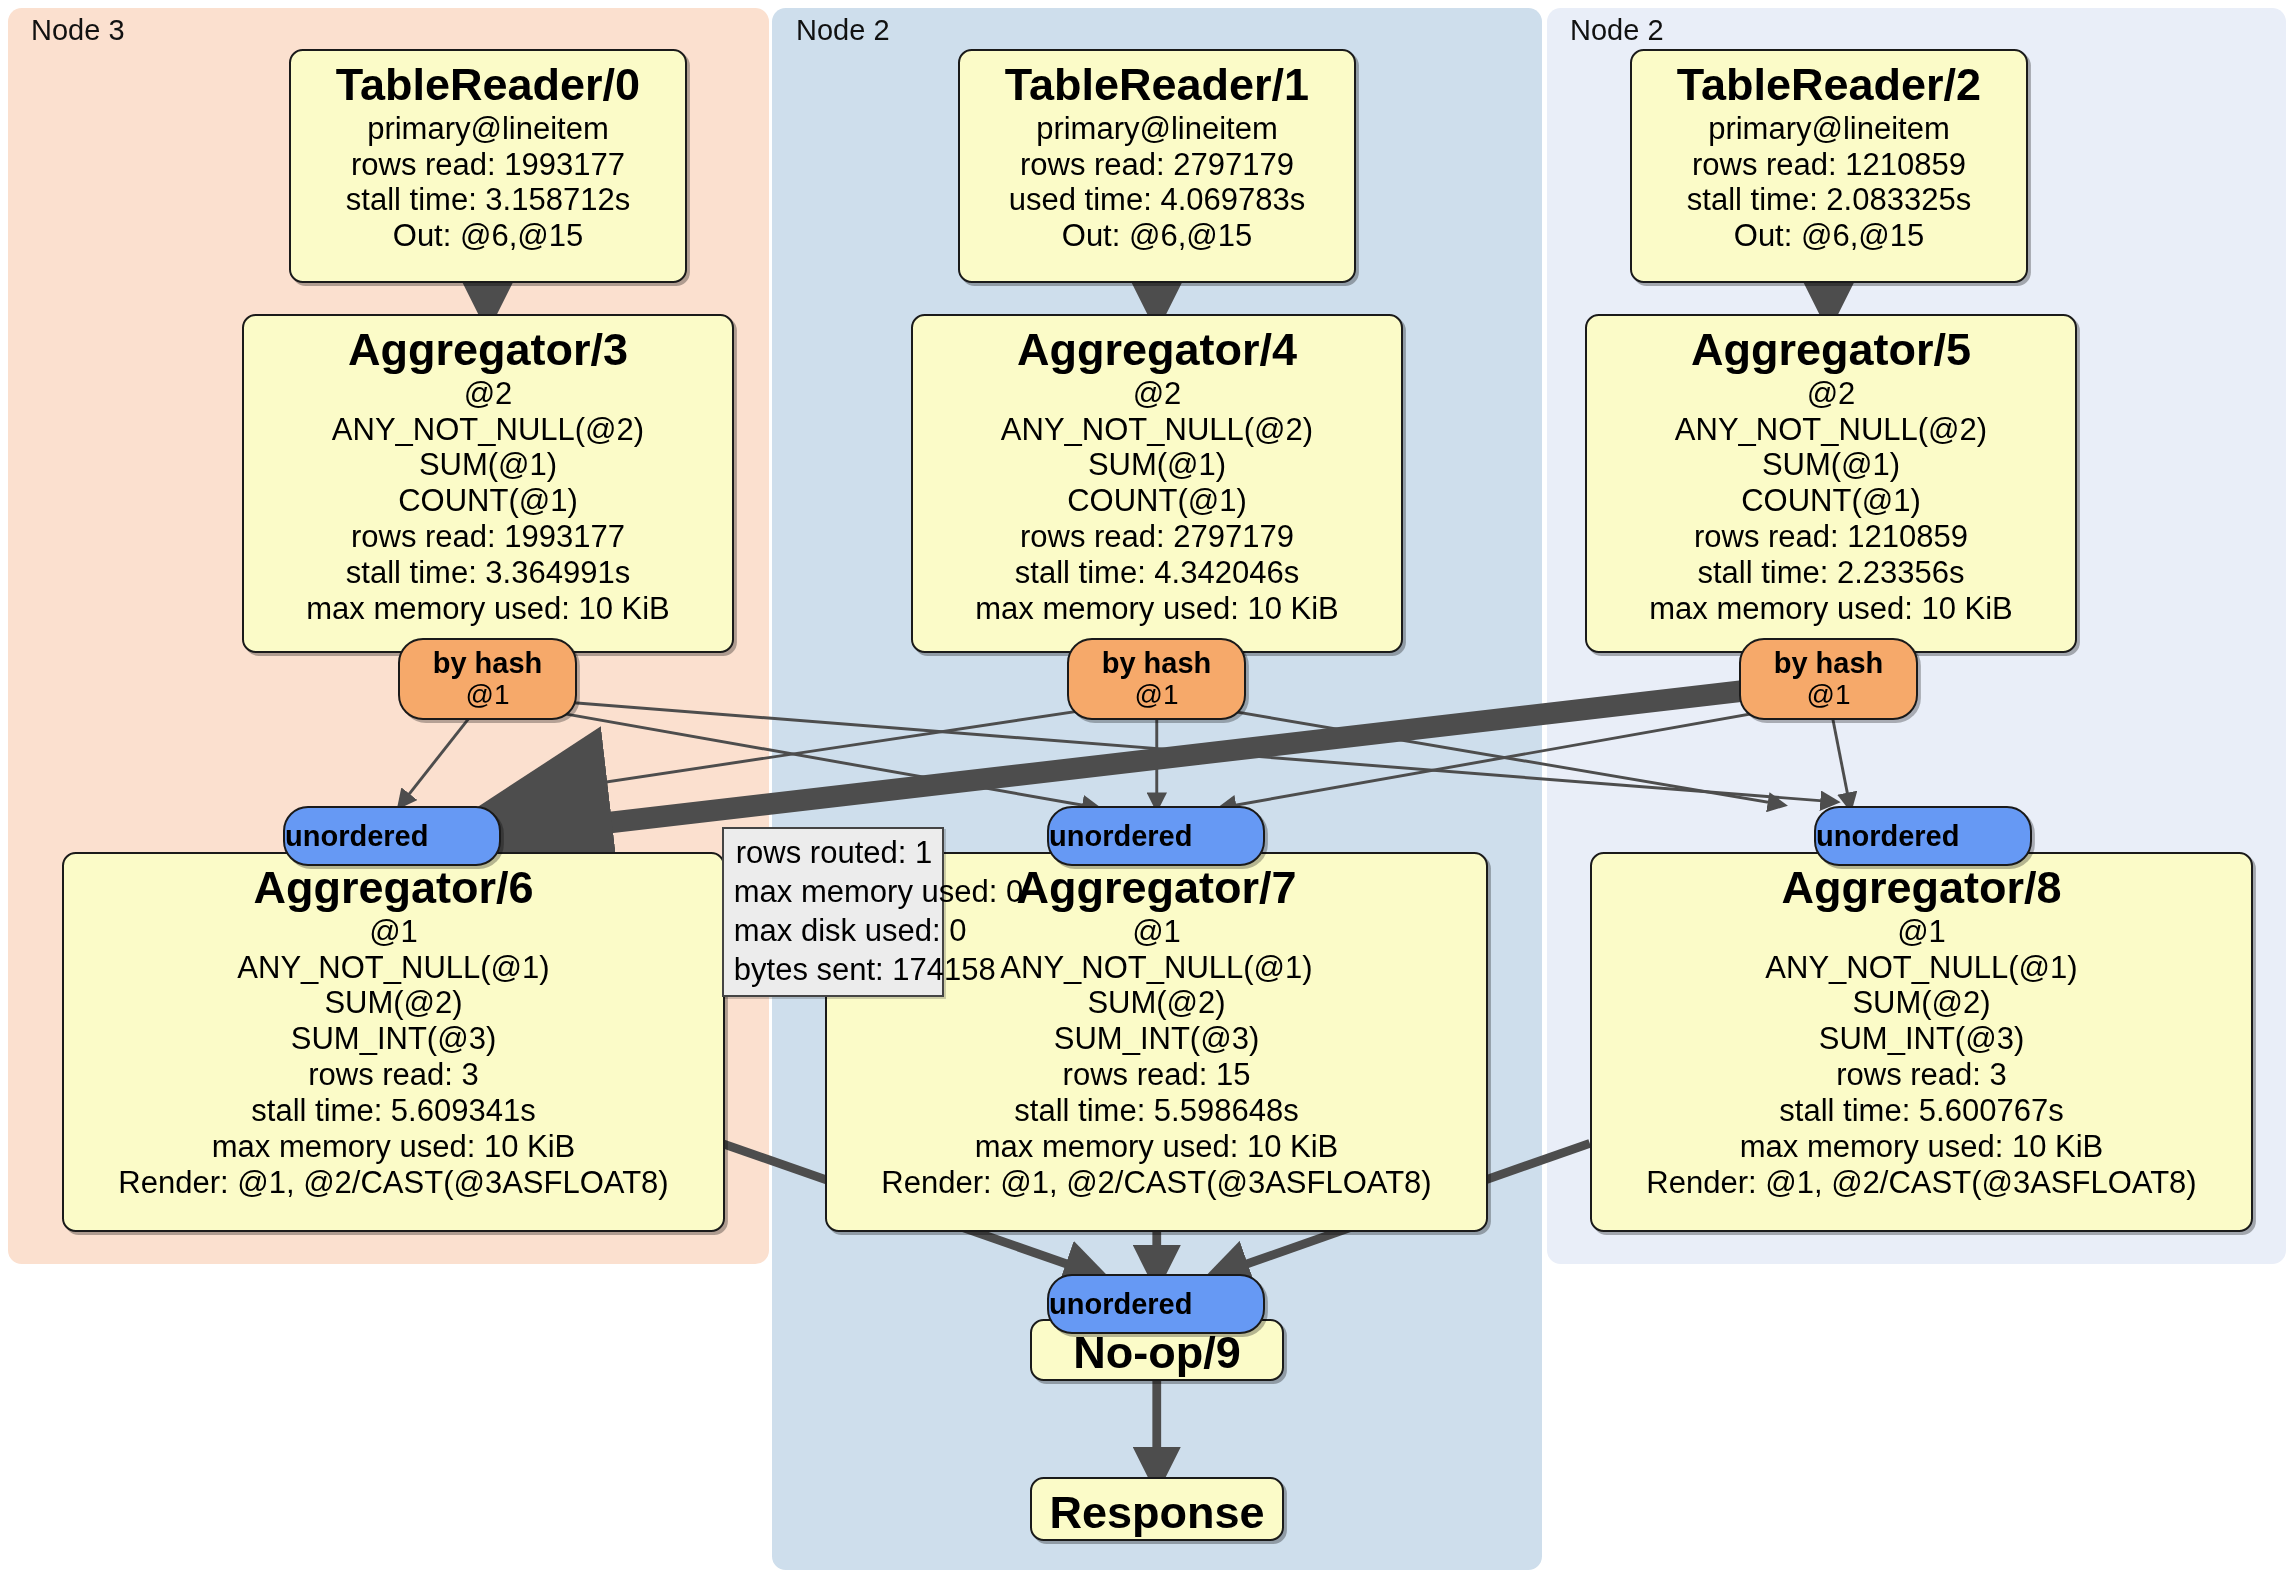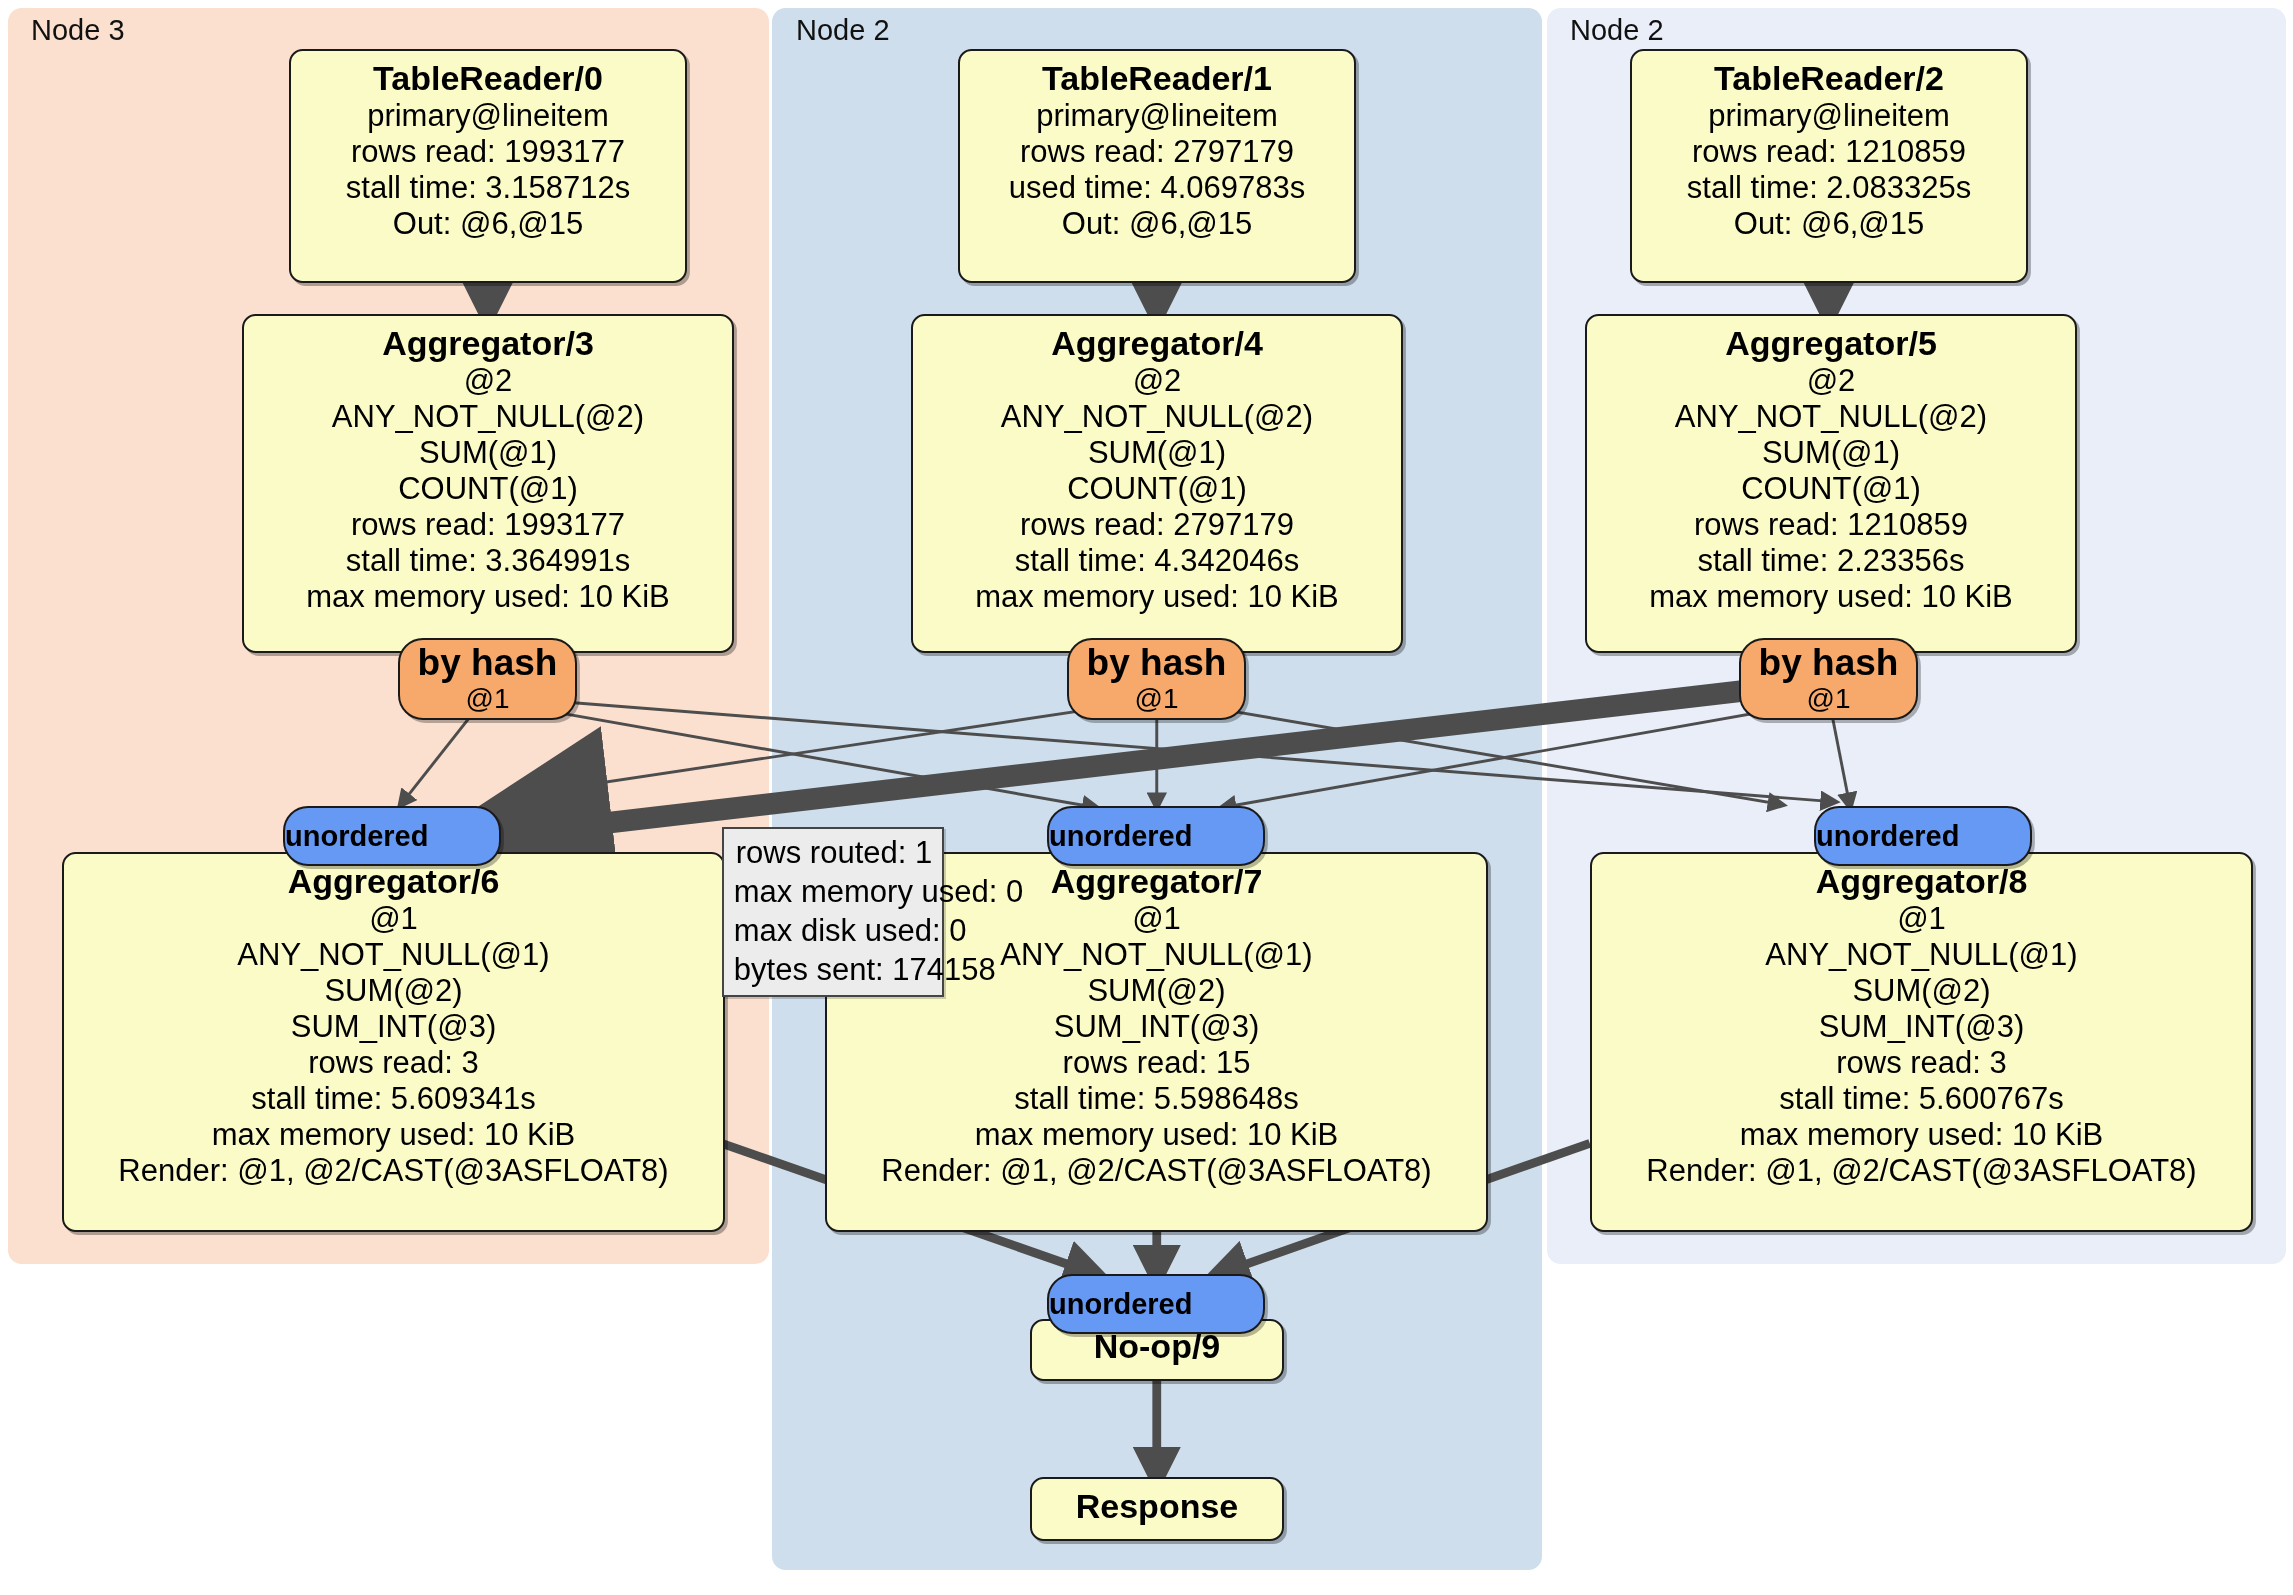--- a/index.html
+++ b/index.html
@@ -21,31 +21,31 @@
   
   #edges{position:absolute;left:0;top:0;width:2294px;height:1596px;
          pointer-events:none;}
 
   
   .box{position:absolute;background:#fbfbc8;border:2.9px solid #1a1a1a;
        border-radius:13.7px;box-sizing:border-box;
        display:flex;flex-direction:column;align-items:center;
        justify-content:flex-start;padding:7.8px 13.7px 9.8px 13.7px;
        box-shadow:2.9px 2.9px 0 rgba(0,0,0,0.30);}
-  .box .ttl{font-size:34px;font-weight:bold;color:#000;line-height:1.15;
+  .box .ttl{font-size:45px;font-weight:bold;color:#000;line-height:1.15;
             white-space:nowrap;}
   .box .ln{font-size:31px;color:#000;line-height:1.16;white-space:nowrap;}
 
   
   .router{position:absolute;background:#f6a96a;border:2.9px solid #1a1a1a;
           border-radius:25px;box-sizing:border-box;
           display:flex;flex-direction:column;align-items:center;
           justify-content:center;z-index:6;
           box-shadow:2.9px 2.9px 0 rgba(0,0,0,0.28);}
-  .router .r1{font-size:37px;font-weight:bold;color:#000;line-height:1.1;}
+  .router .r1{font-size:29px;font-weight:bold;color:#000;line-height:1.1;}
   .router .r2{font-size:28px;color:#000;line-height:1.1;}
 
   
   .stream{position:absolute;background:#6699f4;border:2.9px solid #1a1a1a;
           border-radius:25px;box-sizing:border-box;
           display:flex;align-items:center;justify-content:flex-start;z-index:6;
           box-shadow:2.9px 2.9px 0 rgba(0,0,0,0.28);}
   .stream span{font-size:29px;font-weight:bold;color:#000;}
 
   

